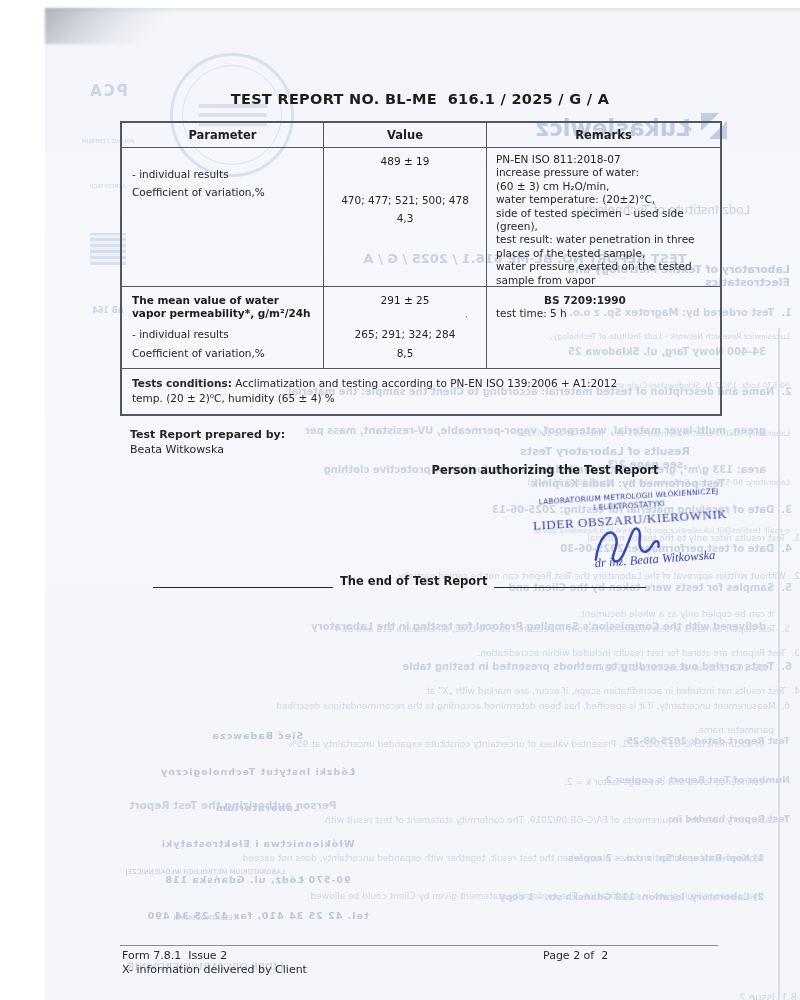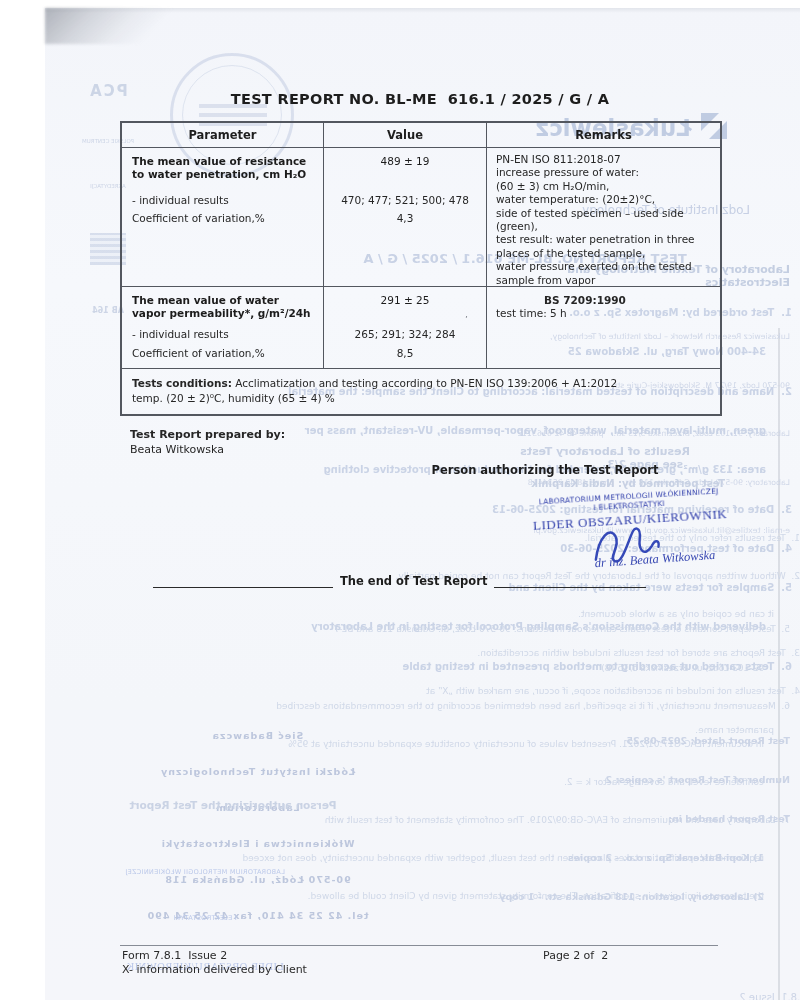--- a/index.html
+++ b/index.html
@@ -213,21 +213,20 @@
     <div class="content">
 
       <div class="title">TEST REPORT NO. BL-ME  616.1 / 2025 / G / A</div>
 
       <div class="rtable">
         <div class="cell hd">Parameter</div>
         <div class="cell hd">Value</div>
         <div class="cell hd">Remarks</div>
 
         <div class="cell pcell">
-          <div class="b">The mean value of resistance to water penetration, cm H₂O</div>
           <div class="m13">- individual results</div>
           <div class="m5">Coefficient of variation,%</div>
         </div>
         <div class="cell vcell">
           <div class="b">489 ± 19</div>
           <div class="m26">470; 477; 521; 500; 478</div>
           <div class="m5">4,3</div>
         </div>
         <div class="cell rem">
           <div>PN-EN ISO 811:2018-07</div>

